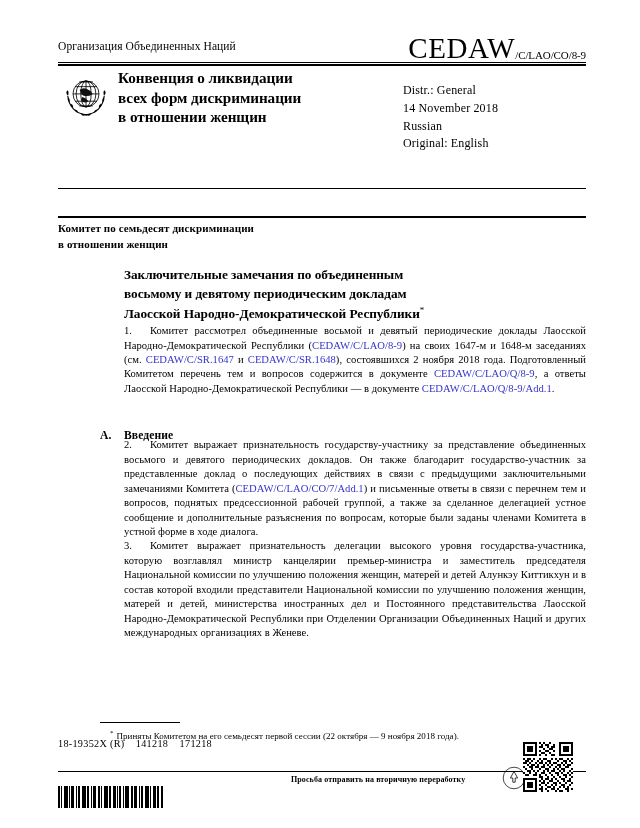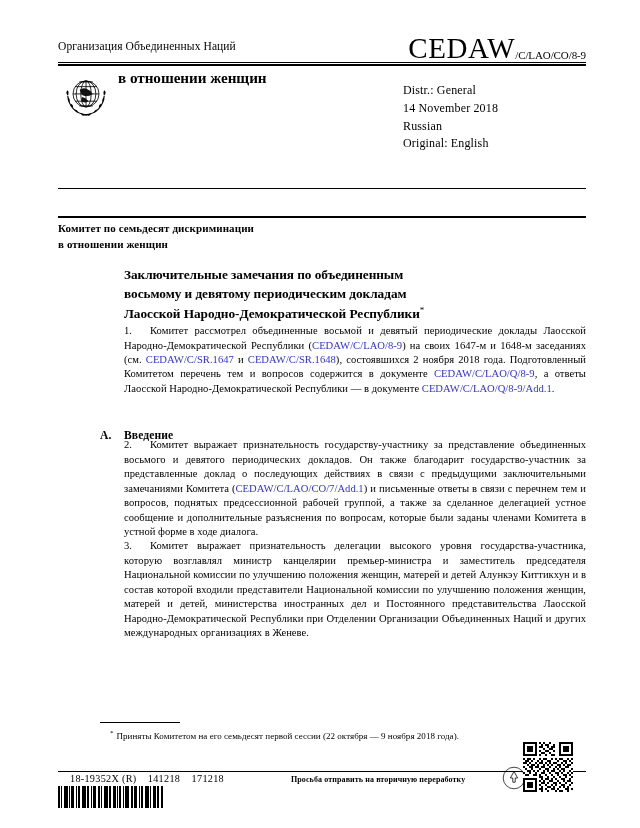--- a/index.html
+++ b/index.html
@@ -207,25 +207,24 @@
   .footer-rule {
     position: absolute;
     left: 58px;
     top: 771px;
     width: 528px;
     border-top: 1px solid #000;
   }
   .jobno {
     position: absolute;
     left: 58px;
-    top: 773px;
+    top: 738px;
     font-size: 10.2px;
     letter-spacing: 0.3px;
     white-space: nowrap;
-    margin-left: 12px;
   }
   .barcode {
     position: absolute;
     left: 58px;
     top: 786px;
     height: 22px;
     width: 108px;
     display: flex;
     align-items: stretch;
   }
@@ -305,20 +304,22 @@
             <path d="M75 73 q6 -3 4 -8 q-5 2 -4 8z"></path>
             <path d="M35 82 q-6 -1 -6 -6 q5 1 6 6z"></path>
             <path d="M65 82 q6 -1 6 -6 q-5 1 -6 6z"></path>
             <path d="M46 88 q-5 0 -6 -5 q5 0 6 5z"></path>
             <path d="M54 88 q5 0 6 -5 q-5 0 -6 5z"></path>
             <rect x="44" y="85" width="12" height="2.6" rx="1"></rect>
           </g>
         </svg>
       </span>
       <div class="conv-title">
+        <div>Конвенция о ликвидации</div>
+        <div>всех форм дискриминации</div>
         <div>в отношении женщин</div>
       </div>
     </div>
 
     <div class="distr-block">
       <div>Distr.: General</div>
       <div>14 November 2018</div>
       <div>Russian</div>
       <div>Original: English</div>
     </div>

